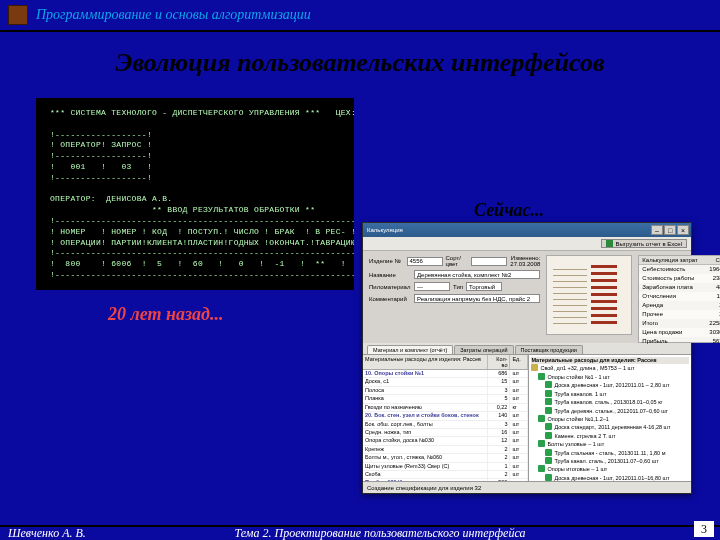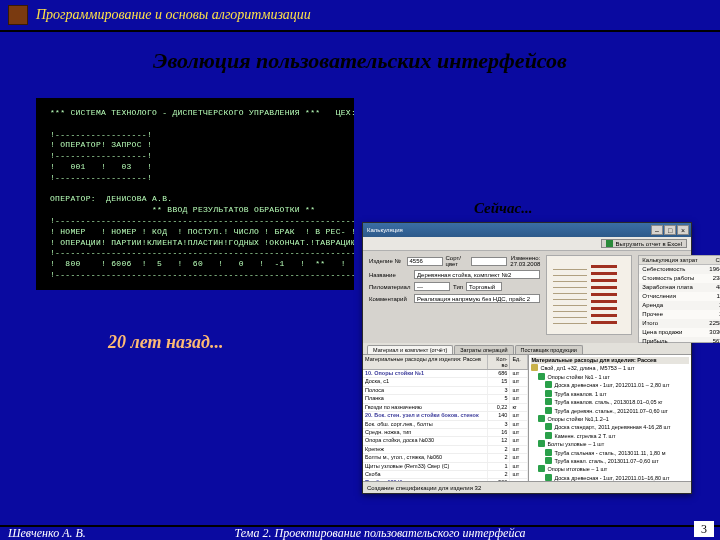--- a/index.html
+++ b/index.html
@@ -10,54 +10,53 @@
     position: relative;
     color: #fff;
   }
   .header {
     position: absolute; top: 0; left: 0; right: 0;
     height: 32px;
     background: #0a0aa0;
     display: flex; align-items: center; gap: 8px;
     padding-left: 8px;
     border-bottom: 2px solid #000;
-    color: #fde047;
+    color: #0ea5e9;
     font-size: 14px;
     font-style: italic;
   }
   .logo {
     width: 20px; height: 20px;
     background: #7a3a10;
     border: 1px solid #3a1a05;
   }
   .title {
     position: absolute;
     top: 48px; left: 0; right: 0;
     text-align: center;
     color: #000;
     font-weight: bold;
     font-style: italic;
-    font-size: 22px;
+    font-size: 26px;
   }
   .caption-old {
     position: absolute;
     left: 108px; top: 304px;
-    color: #fdba74;
+    color: #ef4444;
     font-weight: bold;
     font-style: italic;
     font-size: 18px;
-    margin-top: 28px;
   }
   .caption-new {
     position: absolute;
     left: 474px; top: 200px;
     color: #000;
     font-weight: bold;
     font-style: italic;
-    font-size: 15px;
+    font-size: 18px;
   }
   .old-screen {
     position: absolute;
     left: 36px; top: 98px;
     width: 318px; height: 192px;
     background: #000;
     color: #b8ffb8;
     font-family: "Courier New", monospace;
     font-size: 8px;
     line-height: 1.35;

